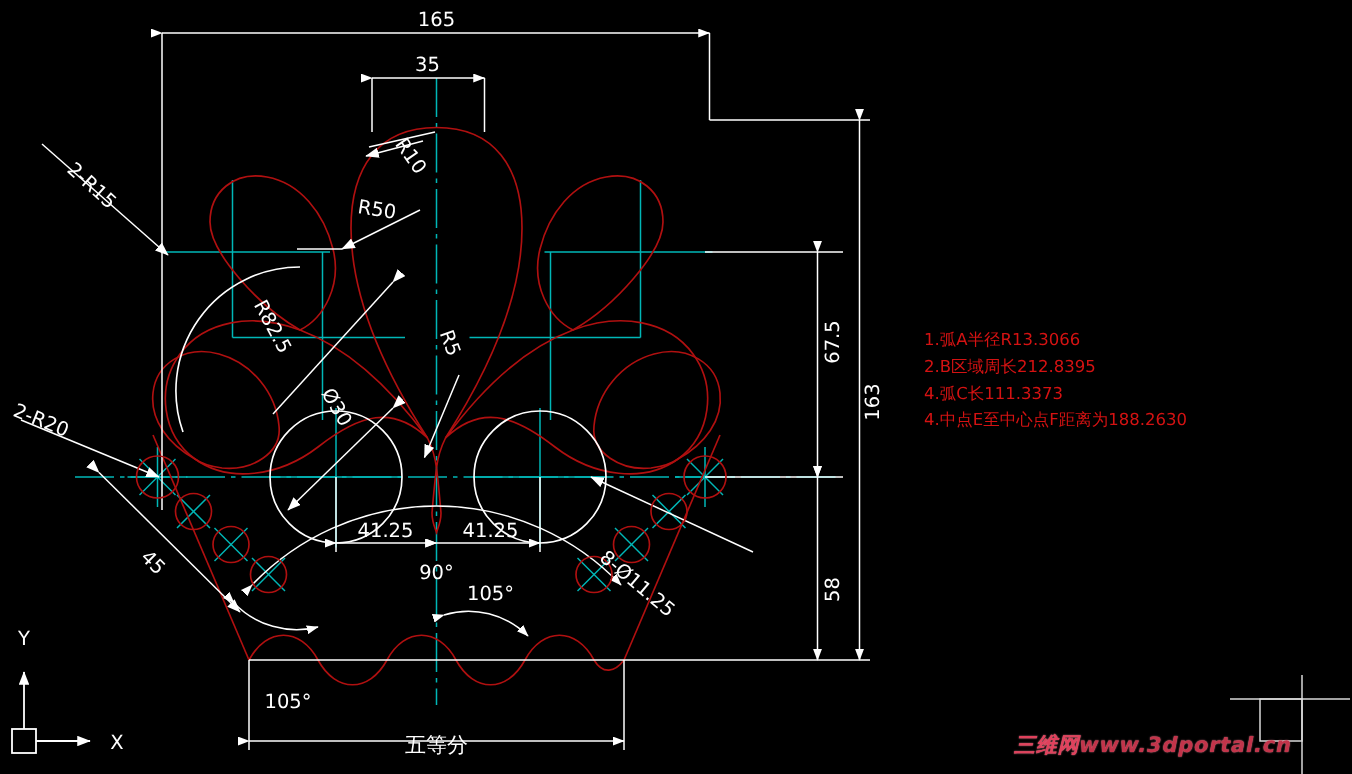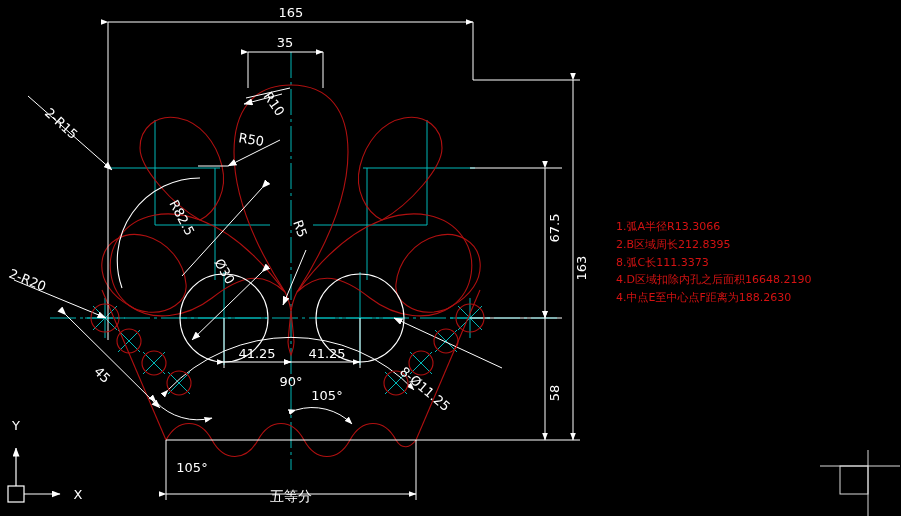--- a/index.html
+++ b/index.html
@@ -208,19 +208,21 @@
   <g stroke="#ffffff" stroke-width="1" fill="none" opacity="0.85">
     <line x1="820" y1="466" x2="900" y2="466"></line>
     <line x1="868" y1="450" x2="868" y2="516"></line>
     <rect x="840" y="466" width="28" height="28"></rect>
   </g>
 </svg>
 
 <div class="notes">
   <div>1.弧A半径R13.3066</div>
   <div>2.B区域周长212.8395</div>
-  <div>8.弧C长111.3373</div>
-  <div>4.D区域扣除内孔之后面积16648.2190</div>
+  <div>4.弧C长111.3373</div>
   <div>4.中点E至中心点F距离为188.2630</div>
 </div>
 
-
+<div class="wm">
+  <span class="cn">三维网</span><span>www.3dportal.cn</span>
 </div>
 
+</div>
+
 </body></html>

